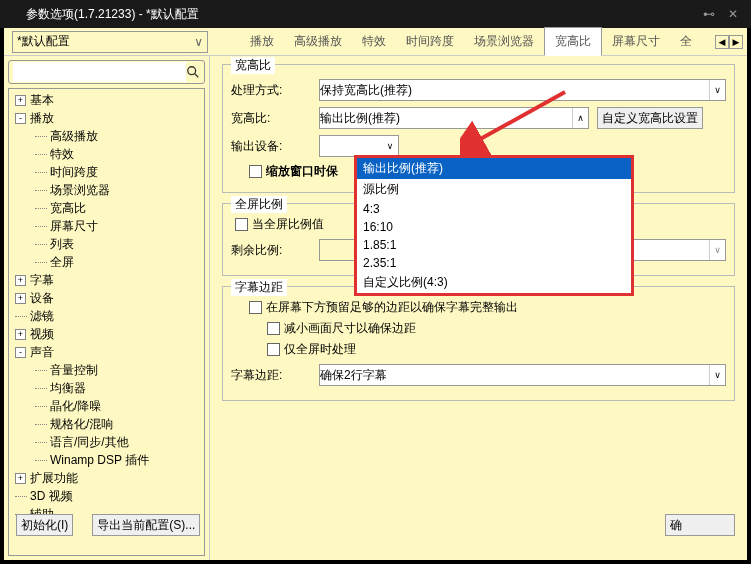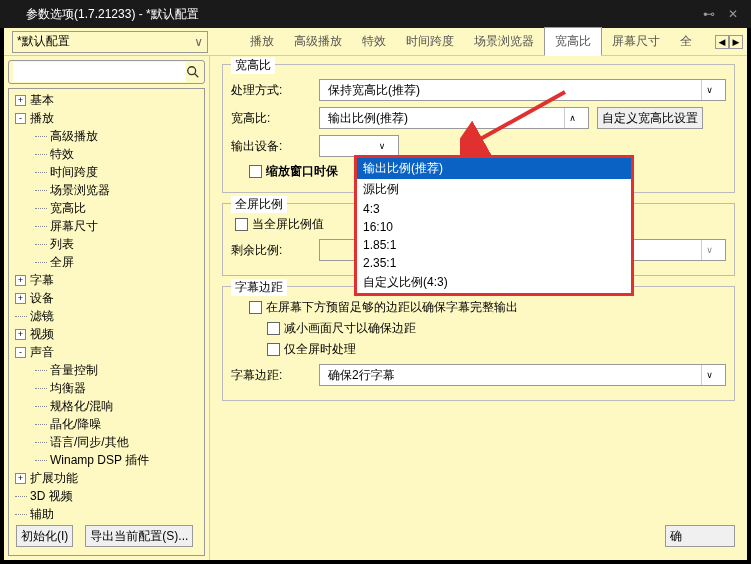--- a/index.html
+++ b/index.html
@@ -27,34 +27,34 @@
 .tree-toggle { width: 11px; height: 11px; border: 1px solid #888; display: inline-flex; align-items: center; justify-content: center; font-size: 9px; line-height: 1; margin-right: 4px; background: #fff; }
 .tree-spacer { width: 15px; display: inline-block; }
 .tree-indent-1 { padding-left: 4px; }
 .tree-indent-2 { padding-left: 24px; }
 .tree-dots::before { content: ""; display: inline-block; width: 12px; border-top: 1px dotted #888; margin-right: 2px; vertical-align: middle; }
 .panel { flex: 1; padding: 8px 12px; overflow: auto; }
 .fieldset { border: 1px solid #bbb; margin-bottom: 10px; padding: 8px; position: relative; }
 .fieldset-legend { position: absolute; top: -8px; left: 8px; background: #fff; padding: 0 4px; font-size: 12px; }
 .form-row { display: flex; align-items: center; margin: 6px 0; }
 .form-label { width: 80px; text-align: left; margin-right: 8px; }
-.form-select { flex: 1; height: 22px; border: 1px solid #999; display: flex; align-items: center; padding: 0 8px; position: relative; background: #fff; }
+.form-select { flex: 1; height: 22px; border: 1px solid #999; display: flex; align-items: center; padding: 0 0; position: relative; background: #fff; }
 .form-select .arrow { margin-left: auto; width: 16px; text-align: center; border-left: 1px solid #ccc; height: 100%; display: flex; align-items: center; justify-content: center; font-size: 9px; }
 .btn { height: 22px; border: 1px solid #999; background: #f0f0f0; padding: 0 4px; cursor: pointer; display: flex; align-items: center; }
 .checkbox-row { display: flex; align-items: center; margin: 4px 0 4px 18px; gap: 4px; }
 .checkbox { width: 13px; height: 13px; border: 1px solid #666; background: #fff; }
 .spinner { width: 60px; height: 22px; border: 1px solid #999; display: flex; }
 .spinner-val { flex: 1; text-align: right; padding: 2px 4px; }
 .spinner-btns { width: 14px; display: flex; flex-direction: column; border-left: 1px solid #ccc; }
 .spinner-btn { flex: 1; font-size: 7px; display: flex; align-items: center; justify-content: center; cursor: pointer; }
 .dropdown-open { position: absolute; background: #fff; border: 3px solid #e03030; z-index: 100; left: 354px; top: 155px; width: 280px; }
 .dropdown-item { padding: 2px 6px; cursor: pointer; }
 .dropdown-item.selected { background: #0a63c4; color: #fff; }
 .red-arrow { position: absolute; left: 460px; top: 87px; z-index: 101; pointer-events: none; }
-.footer { position: absolute; bottom: 13px; left: 12px; right: 12px; display: flex; gap: 12px; }
+.footer { position: absolute; bottom: 24px; left: 12px; right: 12px; display: flex; gap: 19px; }
 .footer .spacer { flex: 1; }
 </style>
 </head>
 <body>
 
 <div class="titlebar">
   <span class="titlebar-title">参数选项(1.7.21233) - *默认配置</span>
   <div class="titlebar-btns">
     <span class="titlebar-btn">⊷</span>
     <span class="titlebar-btn">✕</span>
@@ -156,25 +156,25 @@
           <div class="tree-item tree-indent-2">
             <span class="tree-spacer tree-dots"></span>
             <span>音量控制</span>
           </div>
           <div class="tree-item tree-indent-2">
             <span class="tree-spacer tree-dots"></span>
             <span>均衡器</span>
           </div>
           <div class="tree-item tree-indent-2">
             <span class="tree-spacer tree-dots"></span>
+            <span>晶化/降噪</span>
+          </div>
+          <div class="tree-item tree-indent-2">
+            <span class="tree-spacer tree-dots"></span>
             <span>规格化/混响</span>
-          </div>
-          <div class="tree-item tree-indent-2">
-            <span class="tree-spacer tree-dots"></span>
-            <span>晶化/降噪</span>
           </div>
           <div class="tree-item tree-indent-2">
             <span class="tree-spacer tree-dots"></span>
             <span>语言/同步/其他</span>
           </div>
           <div class="tree-item tree-indent-2">
             <span class="tree-spacer tree-dots"></span>
             <span>Winamp DSP 插件</span>
           </div>
           <div class="tree-item tree-indent-1">

